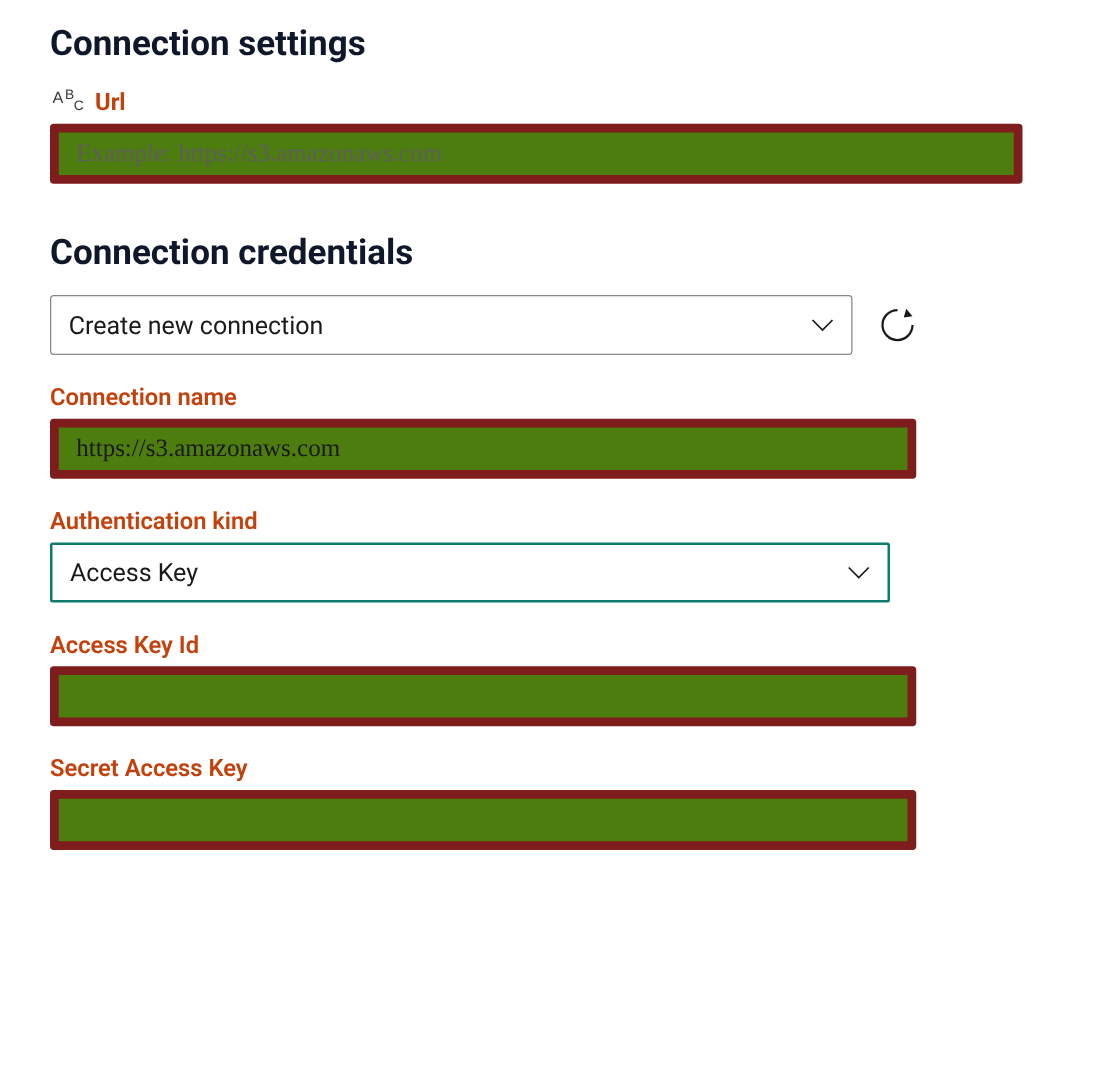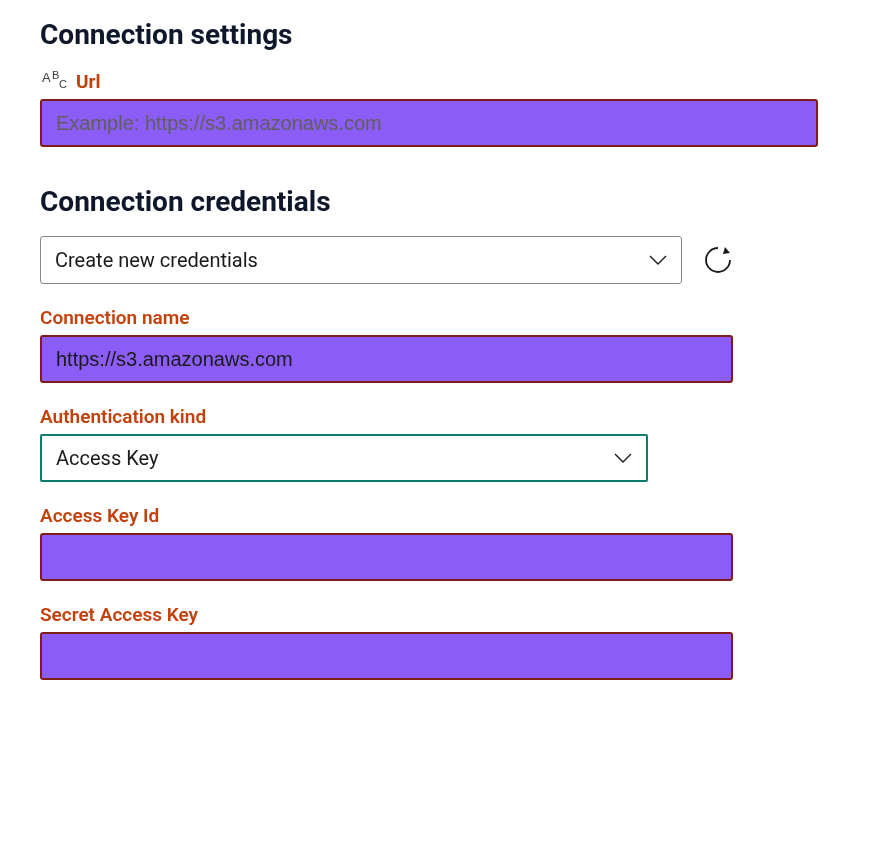--- a/index.html
+++ b/index.html
@@ -40,27 +40,27 @@
       font-size: 19px;
       font-weight: 700;
       color: #c2410c;
     }
     .field-label.regular {
       font-weight: 600;
     }
     .text-input {
       width: 778px;
       height: 48px;
-      border: 2px solid #7f1d1d;
+      border: 7px solid #7f1d1d;
       border-radius: 3px;
       padding: 0 14px;
       font-size: 20px;
-      font-family: Liberation Sans, sans-serif;
+      font-family: Liberation Serif, serif;
       color: #1a1a1a;
-      background: #8b5cf6;
+      background: #4d7c0f;
       outline: none;
     }
     .text-input::placeholder {
       color: #605e5c;
     }
     .field-block {
       margin-bottom: 22px;
     }
     .section-gap {
       margin-top: 38px;
@@ -68,21 +68,21 @@
     .select-row {
       display: flex;
       align-items: center;
       gap: 18px;
     }
     .select-wrap {
       position: relative;
       width: 642px;
     }
     .select-wrap.wide {
-      width: 608px;
+      width: 672px;
     }
     .select-box {
       width: 100%;
       height: 48px;
       border: 1px solid #8a8886;
       border-radius: 3px;
       padding: 0 44px 0 14px;
       font-size: 20px;
       font-family: inherit;
       color: #1a1a1a;
@@ -143,21 +143,21 @@
   </div>
   <input type="text" class="text-input" placeholder="Example: https://s3.amazonaws.com" style="">
 </div>
 
 <h2 class="section-heading section-gap">Connection credentials</h2>
 
 <div class="field-block">
   <div class="select-row">
     <div class="select-wrap">
       <div class="select-box">
-        <span>Create new credentials</span>
+        <span>Create new connection</span>
         <span class="chevron">
           <svg width="18" height="12" viewBox="0 0 18 12">
             <path d="M1 2 L9 10 L17 2" stroke="#1a1a1a" stroke-width="1.4" fill="none"></path>
           </svg>
         </span>
       </div>
     </div>
     <button class="refresh-btn">
       <svg width="34" height="34" viewBox="0 0 34 34">
         <path d="M 17 5 A 12 12 0 1 0 29 17" stroke="#1a1a1a" stroke-width="1.8" fill="none"></path>

